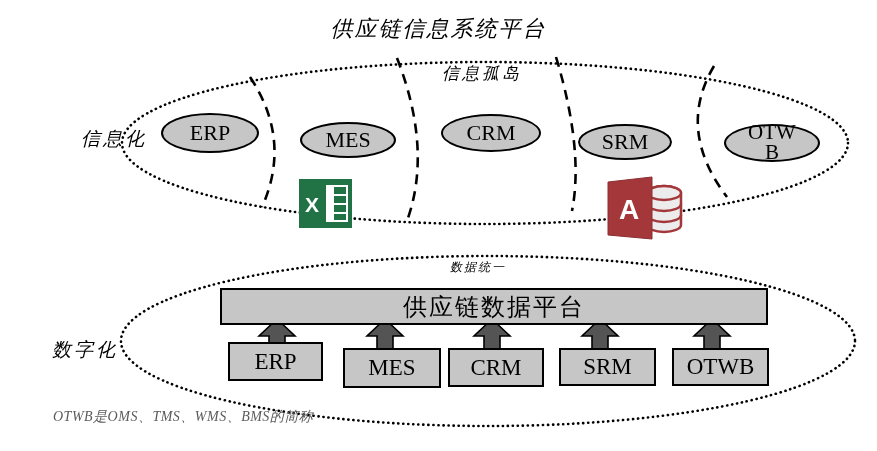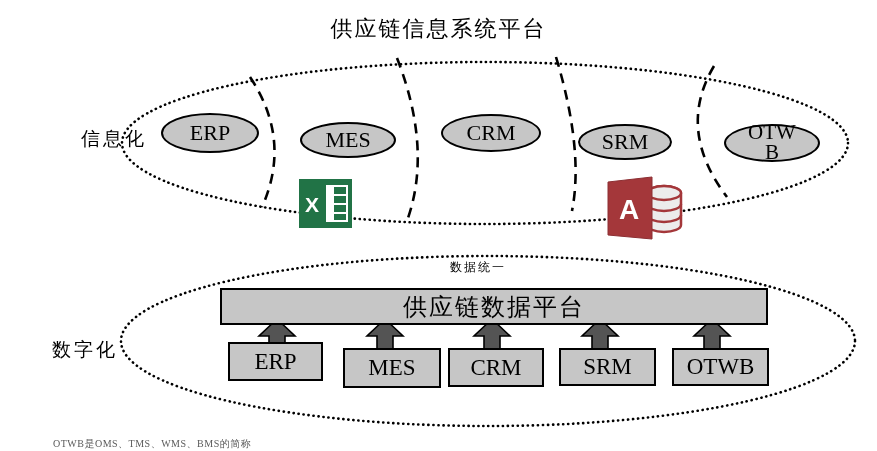--- a/index.html
+++ b/index.html
@@ -6,32 +6,32 @@
   .stage {
     position: relative;
     width: 877px;
     height: 451px;
     background: #ffffff;
     font-family: "Liberation Serif", "DejaVu Serif", serif;
     overflow: hidden;
   }
   .layer { position: absolute; left: 0; top: 0; }
   .abs { position: absolute; }
-  .txt { color: #000; white-space: nowrap; }
+  .txt { color: #000; white-space: nowrap; font-style: italic; }
   .title {
     left: 0; top: 14px; width: 877px;
     text-align: center; font-size: 22px; letter-spacing: 2px;
   }
   .island-label { left: 407px; top: 62px; width: 150px; text-align: center; font-size: 17px; letter-spacing: 3px; }
   .side-label { font-size: 19px; letter-spacing: 3px; }
   .side-info  { left: 38px; top: 126px; width: 80px; text-align: center; margin-left: 36px; }
   .side-digi  { left: 38px; top: 337px; width: 80px; text-align: right; }
   .unify-label { left: 423px; top: 259px; width: 110px; text-align: center; font-size: 12px; letter-spacing: 2px; }
   .footnote {
-    left: 53px; top: 437px; font-size: 10px; color: #5a5a5a; letter-spacing: 0.5px;
+    left: 53px; top: 408px; font-size: 14px; color: #5a5a5a; letter-spacing: 0.5px;
     font-family: "Liberation Serif", "DejaVu Serif", serif;
   }
   .sys-ellipse {
     position: absolute;
     background: #c6c6c6;
     border: 2.5px solid #000;
     border-radius: 50%;
     display: flex; align-items: center; justify-content: center;
     font-size: 22px;
     box-sizing: border-box;
@@ -99,20 +99,21 @@
         <path d="M 42,29 A 17,7 0 0 0 76,29" fill="none" stroke="#A4373A" stroke-width="2.5"></path>
         <path d="M 42,40 A 17,7 0 0 0 76,40" fill="none" stroke="#A4373A" stroke-width="2.5"></path>
       </g>
       <polygon points="3,7 47,2 47,64 3,60" fill="#A4373A" stroke="#8c2f33" stroke-width="1"></polygon>
       <text x="24" y="44" text-anchor="middle" fill="#fff" font-size="28" font-weight="bold" font-family="Liberation Sans, sans-serif">A</text>
     </g>
   </svg>
 
   <div class="abs txt title">供应链信息系统平台</div>
 
+  <div class="abs txt island-label">信息孤岛</div>
 
   <div class="abs txt side-label side-info">信息化</div>
 
   <div class="abs txt side-label side-digi">数字化</div>
 
   <div class="sys-ellipse" style="left:161px; top:113px; width:98px; height:40px;">ERP</div>
   <div class="sys-ellipse" style="left:300px; top:122px; width:96px; height:36px;">MES</div>
   <div class="sys-ellipse" style="left:441px; top:114px; width:100px; height:38px;">CRM</div>
   <div class="sys-ellipse" style="left:578px; top:124px; width:94px; height:36px;">SRM</div>
   <div class="sys-ellipse" style="left:724px; top:124px; width:96px; height:38px;">

